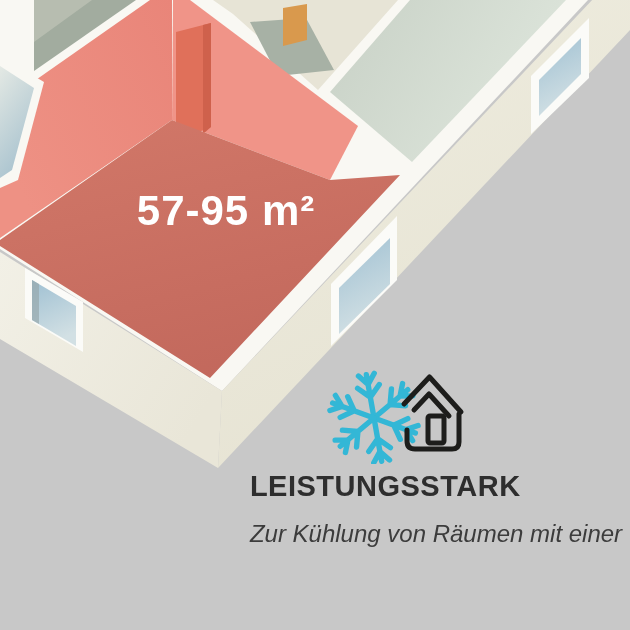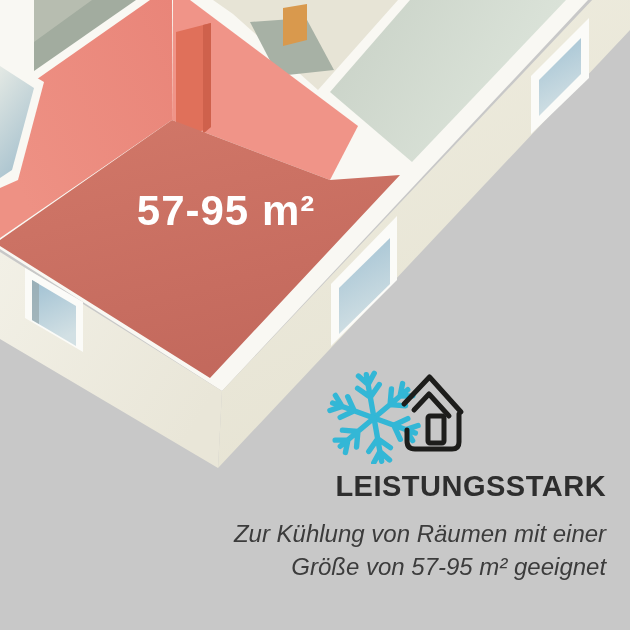--- a/index.html
+++ b/index.html
@@ -25,23 +25,23 @@
     transform:translate(-50%,-50%);
     font-size:42px;
     font-weight:800;
     letter-spacing:1px;
     color:var(--label-text);
     white-space:nowrap;
   }
   .icon-group{position:absolute;left:320px;top:364px;width:160px;height:100px;}
   .text-block{
     position:absolute;
-    left:420px;top:470px;
+    left:436px;top:470px;
     transform:translateX(-50%);
-    text-align:right;
+    text-align:left;
     width:max-content;
   }
   .feature-heading{
     font-size:29px;
     font-weight:800;
     letter-spacing:0.5px;
     color:var(--heading-text);
     margin:0 0 14px 0;
     white-space:nowrap;
   }
@@ -156,16 +156,15 @@
       <path d="M404,404 L429.5,377 L461,412"></path>
       <path d="M414,410 L429,394 L449,416"></path>
       <path d="M407,430 L407,441 Q407,449 415,449 L452,449 Q459,449 459,442 L459,414"></path>
       <rect x="428" y="416" width="16" height="27" rx="2"></rect>
     </g>
   </svg>
 
   <div class="text-block">
     <div class="feature-heading">LEISTUNGSSTARK</div>
     <div class="feature-line">Zur Kühlung von Räumen mit einer</div>
-    <div class="feature-line">Größe von 57-95 m² geeignet</div>
   </div>
 
 </div>
 
 </body></html>

